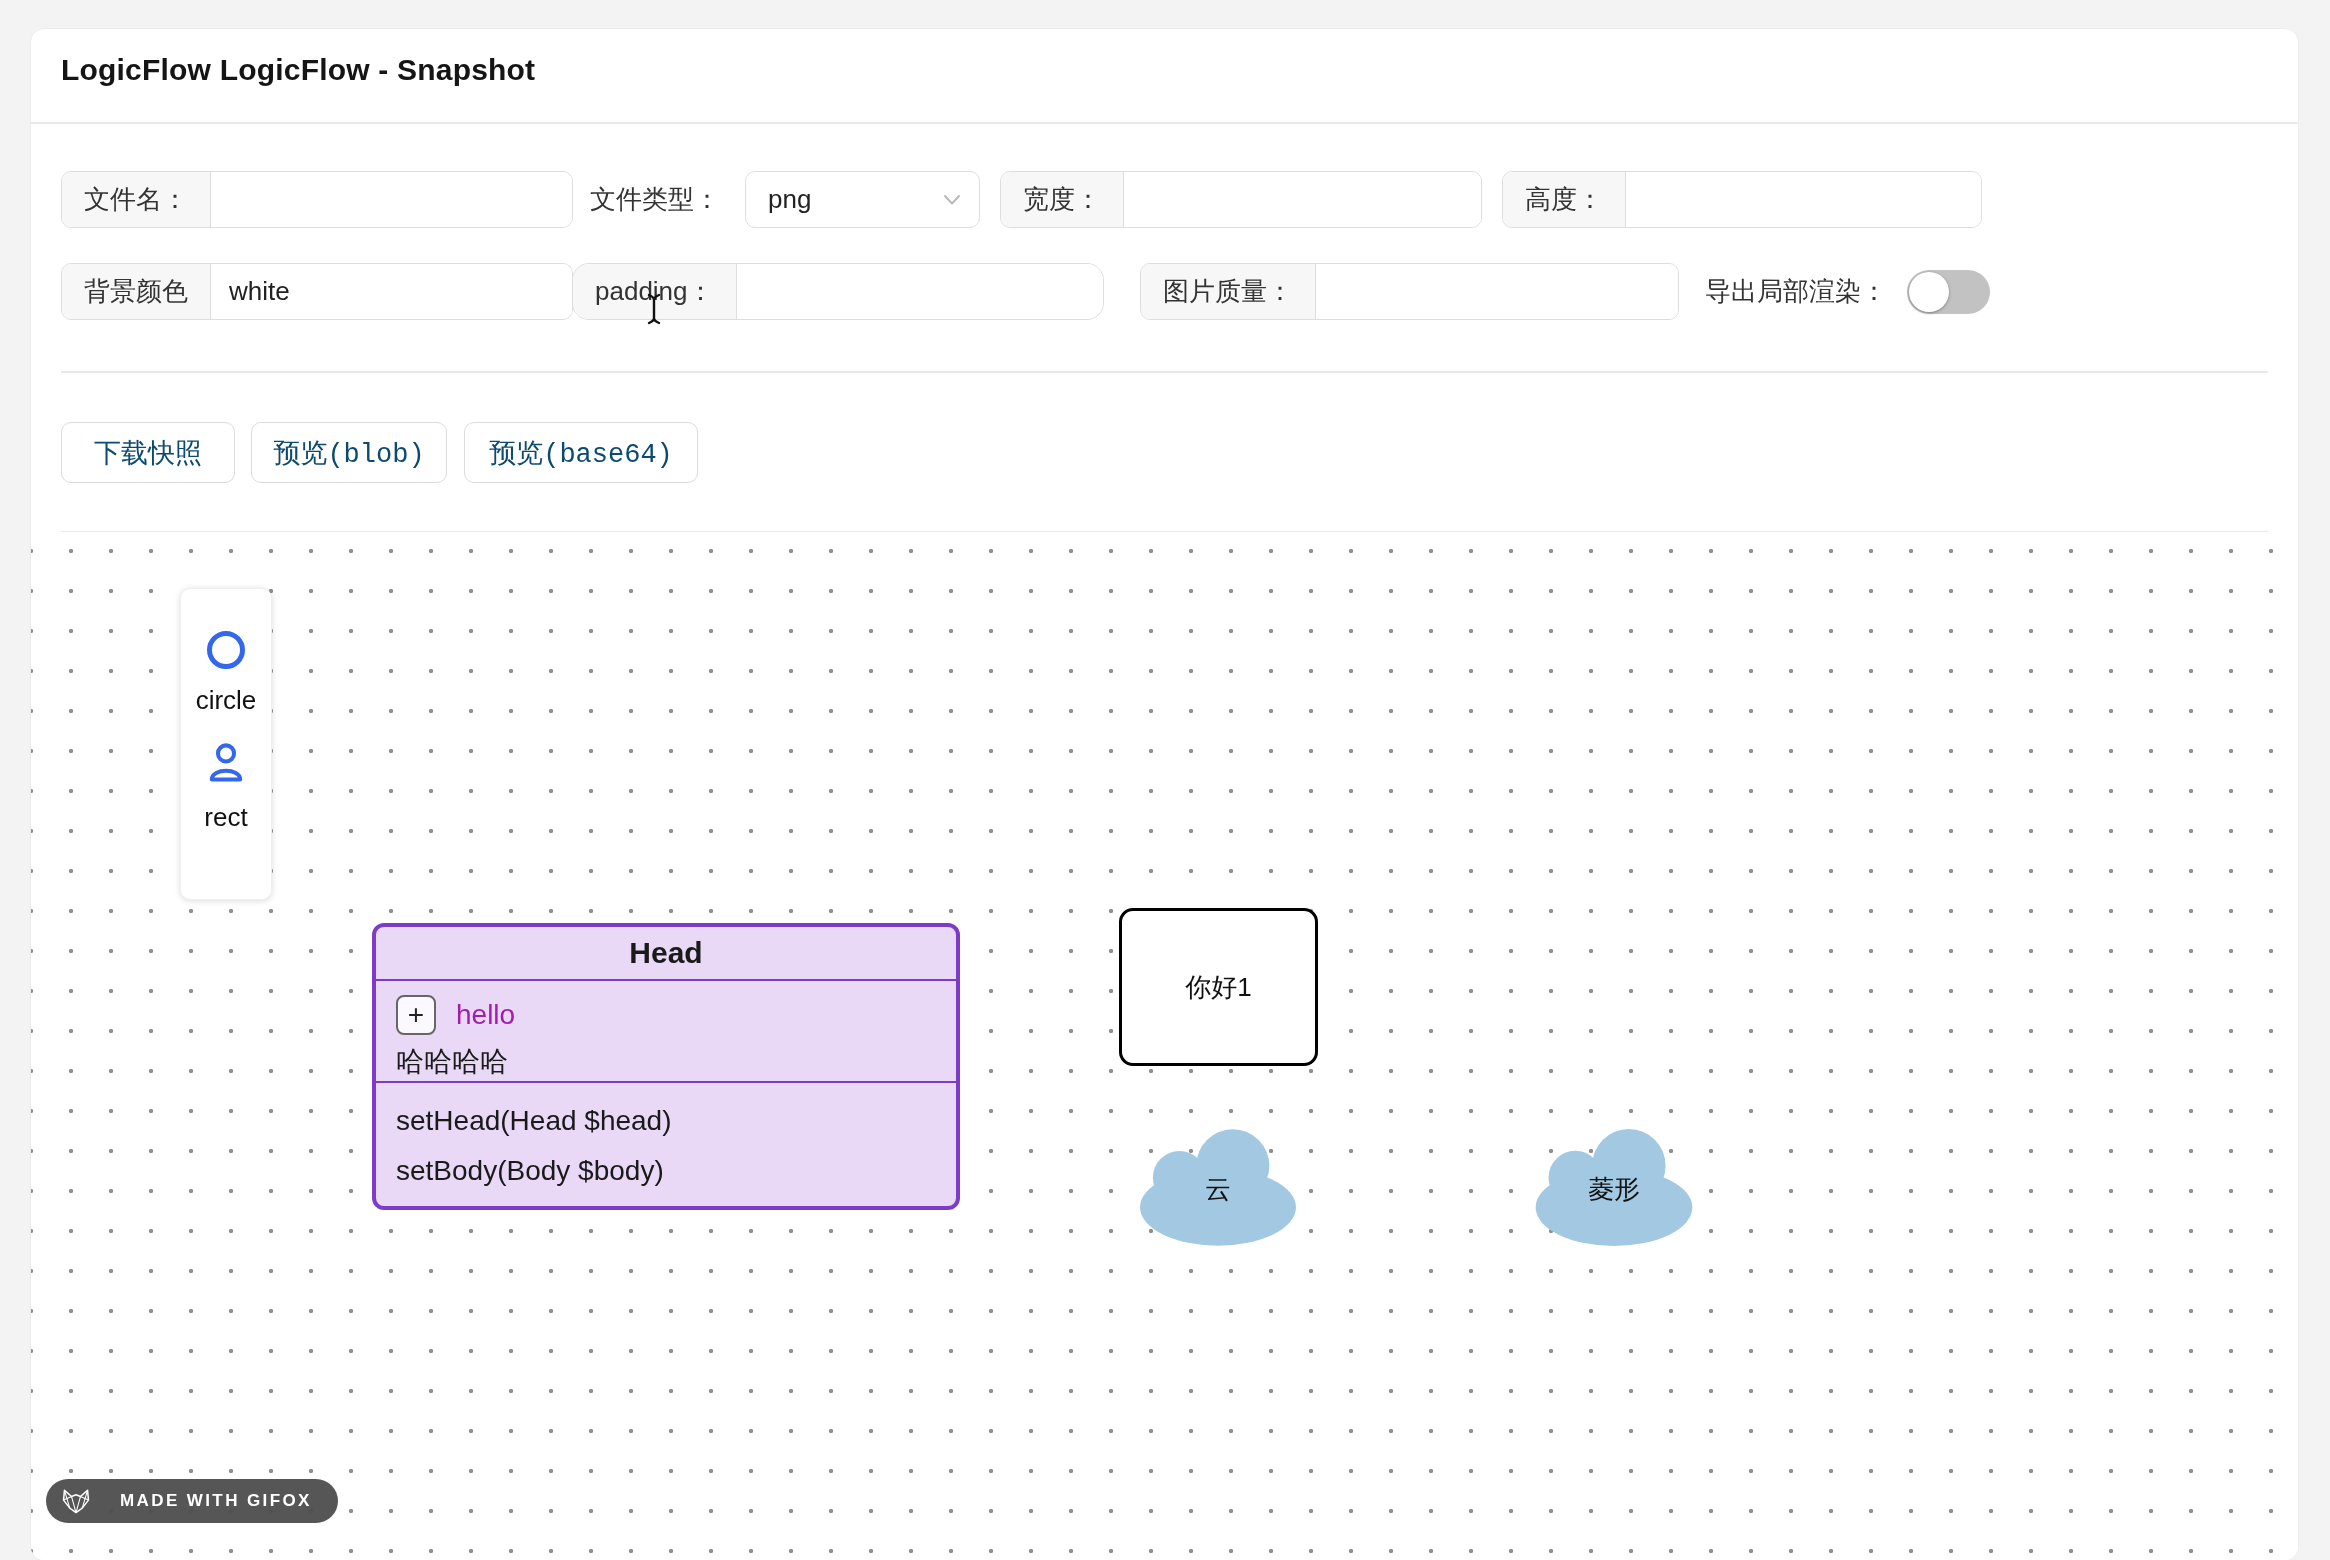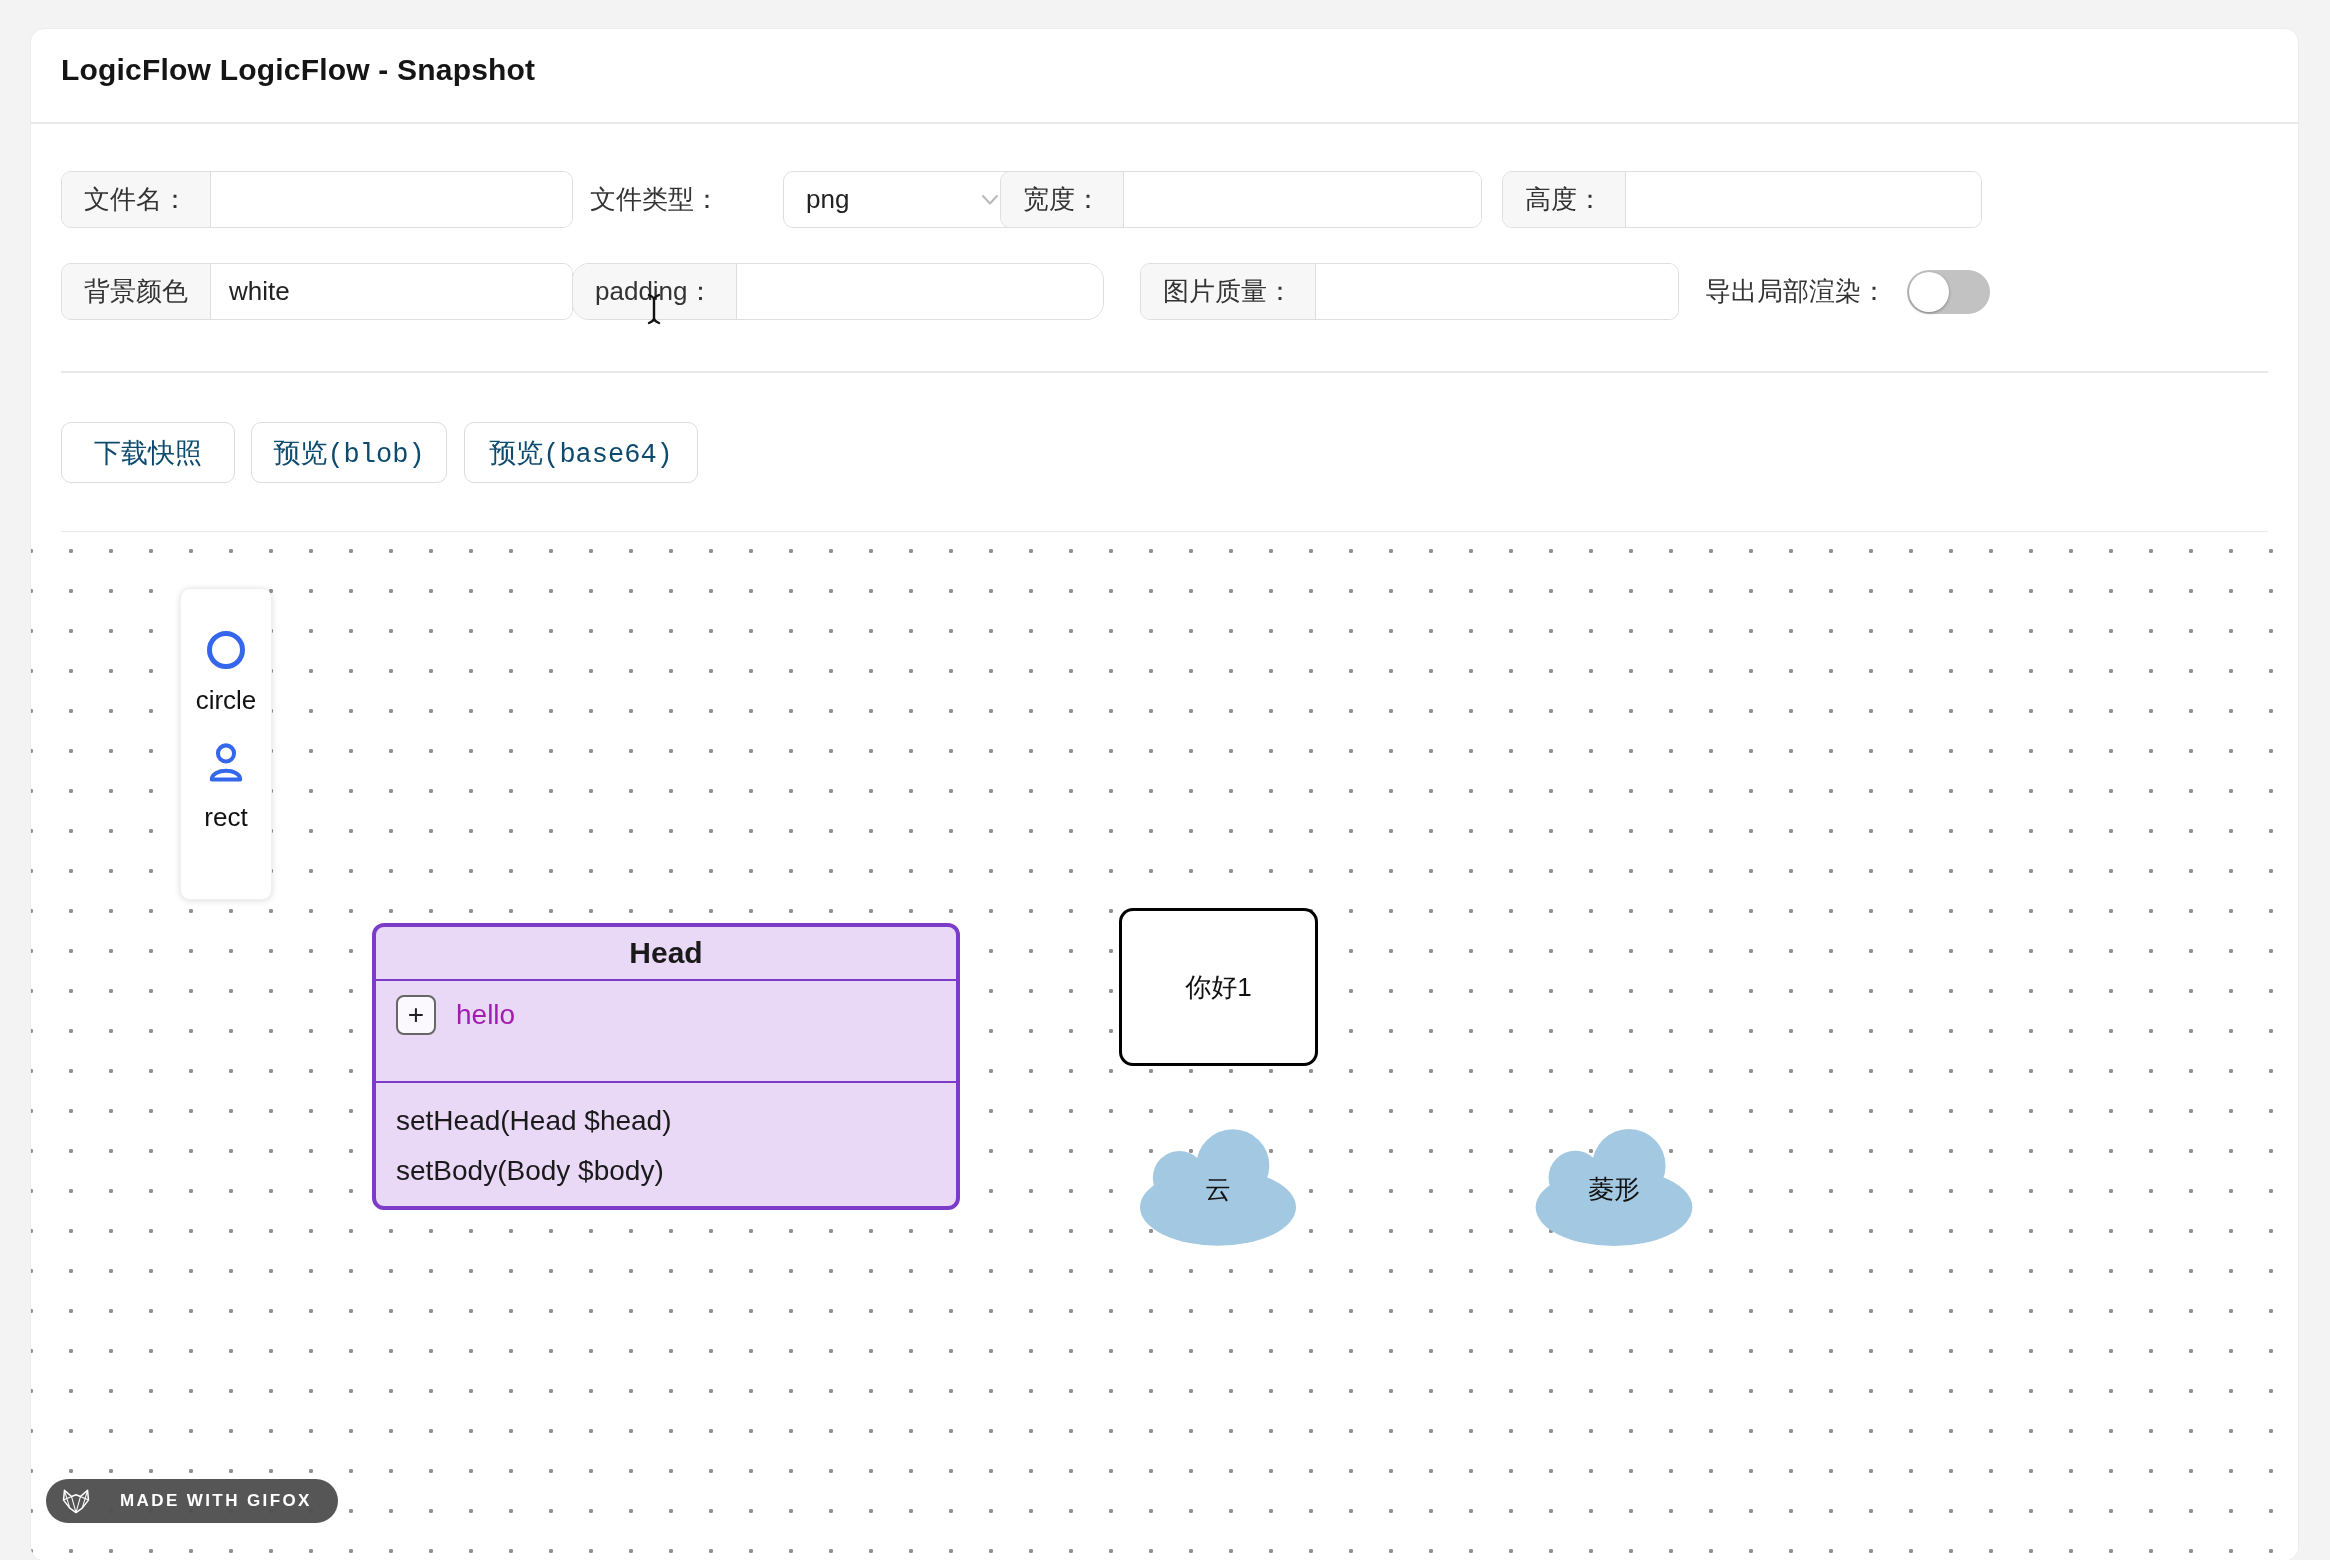--- a/index.html
+++ b/index.html
@@ -24,21 +24,21 @@
           border:1px solid var(--border-gray);border-radius:10px;background:#fff;overflow:hidden;}
   .row2 .igroup{top:234px;}
   .ilabel{display:flex;align-items:center;background:var(--label-bg);color:#333;
           font-size:26px;padding:0 22px;border-right:1px solid var(--border-gray);white-space:nowrap;}
   .iinput{flex:1;border:none;outline:none;font-size:26px;padding:0 18px;color:#222;
           font-family:"Liberation Sans","DejaVu Sans",sans-serif;background:#fff;min-width:0;}
   .g-filename{left:30px;width:512px;}
   .outlabel{position:absolute;top:142px;height:57px;display:flex;align-items:center;
             font-size:26px;color:#333;white-space:nowrap;}
   .l-filetype{left:559px;}
-  .select{position:absolute;left:752px;top:142px;width:235px;height:57px;
+  .select{position:absolute;left:714px;top:142px;width:235px;height:57px;
           border:1px solid var(--border-gray);border-radius:10px;background:#fff;
           display:flex;align-items:center;justify-content:space-between;
           padding:0 18px 0 22px;font-size:26px;color:#222;cursor:pointer;}
   .g-width{left:969px;width:482px;}
   .g-height{left:1471px;width:480px;}
   .g-bgcolor{left:30px;width:512px;}
   .g-padding{left:541px;width:532px;border-radius:17px;}
   .g-quality{left:1109px;width:539px;}
   .l-partial{position:absolute;left:1674px;top:234px;height:57px;display:flex;align-items:center;
              font-size:26px;color:#333;white-space:nowrap;}
@@ -184,20 +184,21 @@
       </div>
     </div>
 
     <div class="headnode">
       <div class="hn-title">Head</div>
       <div class="hn-body">
         <div class="hn-row">
           <div class="expander">+</div>
           <span class="hn-text">hello</span>
         </div>
+        <div class="hn-sub">哈哈哈哈</div>
       </div>
       <div class="hn-methods">
         <div class="hn-method">setHead(Head $head)</div>
         <div class="hn-method">setBody(Body $body)</div>
       </div>
     </div>
 
     <div class="rectnode rn1">
       <span>你好1</span>
     </div>

